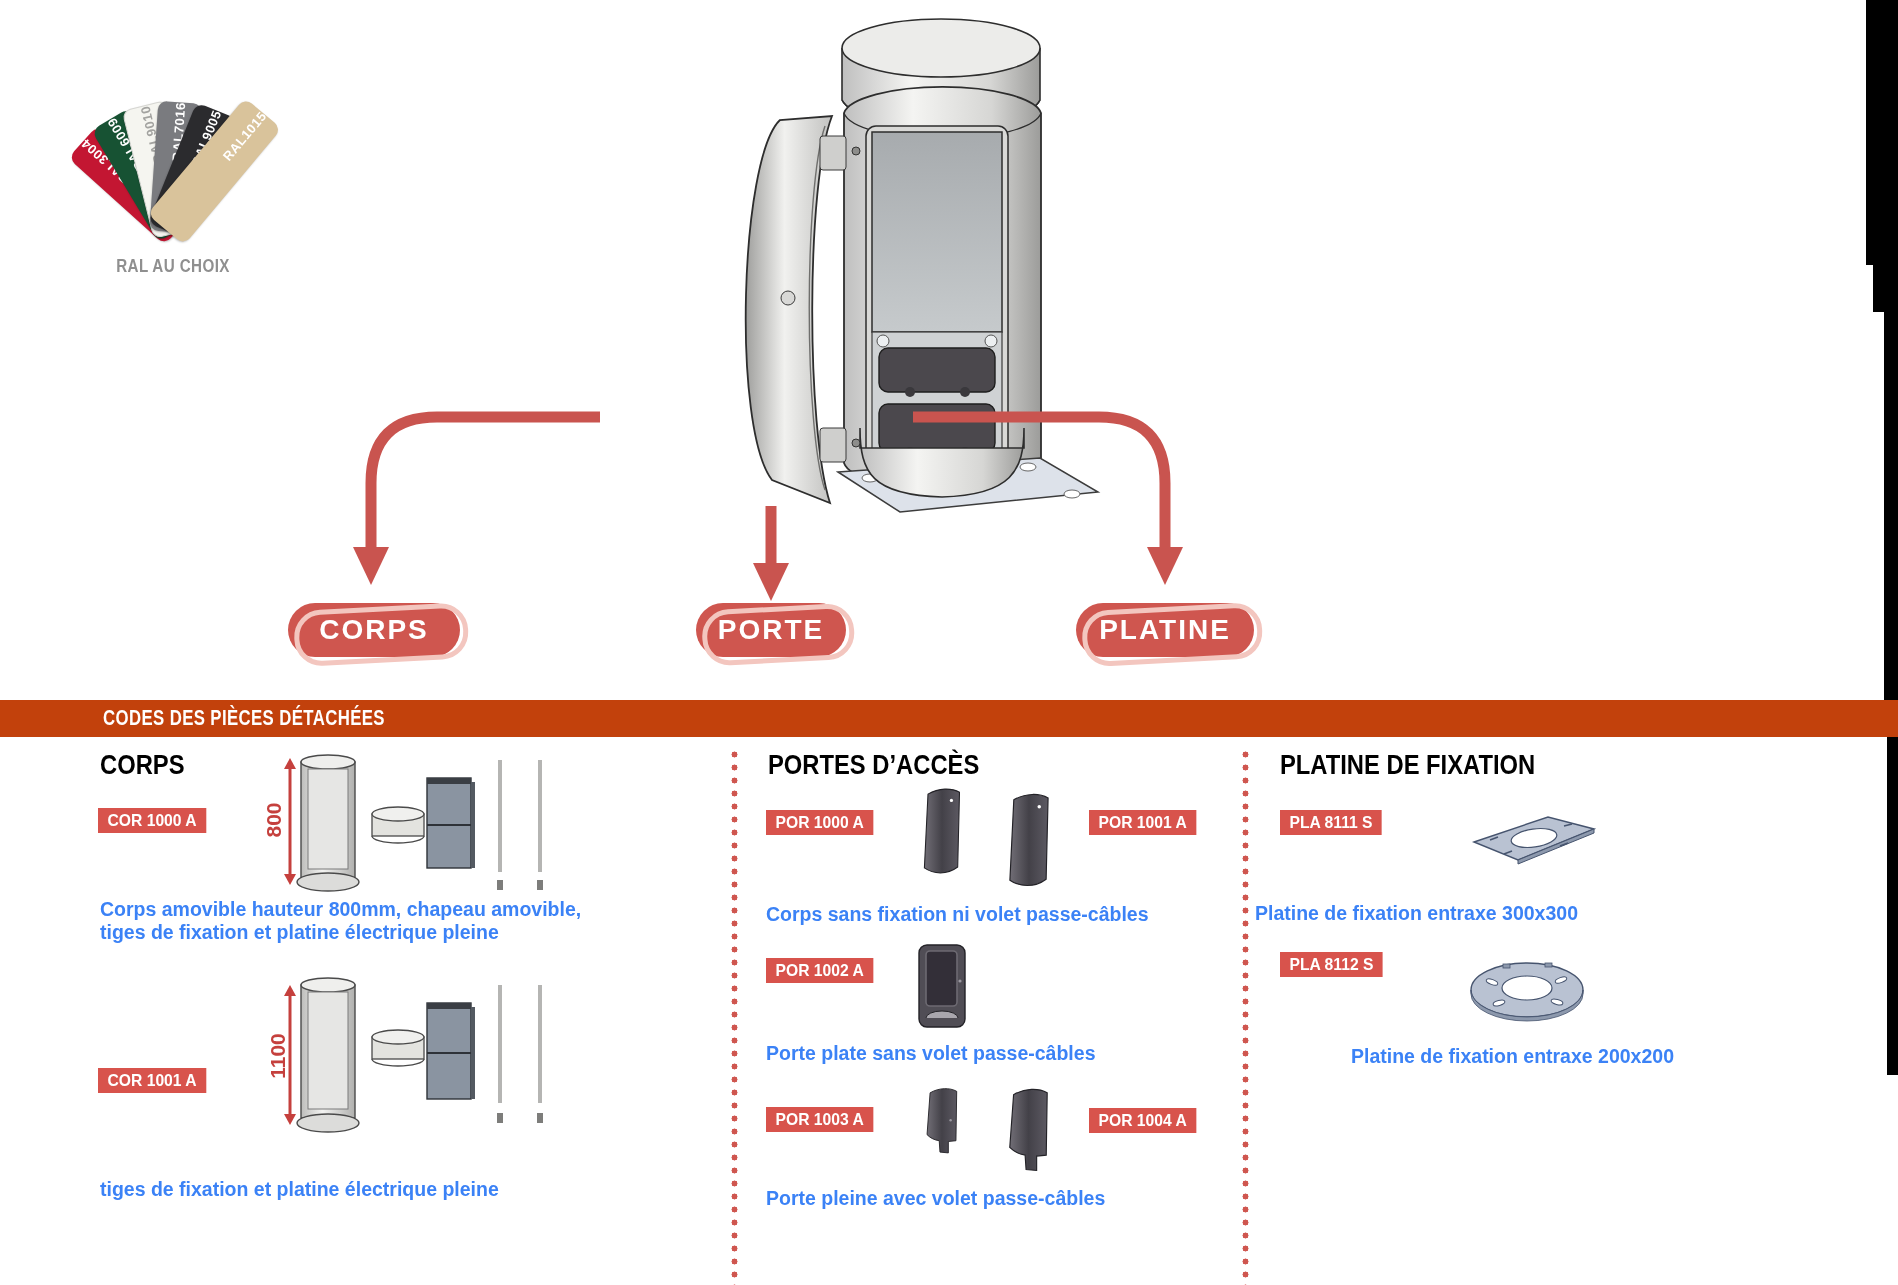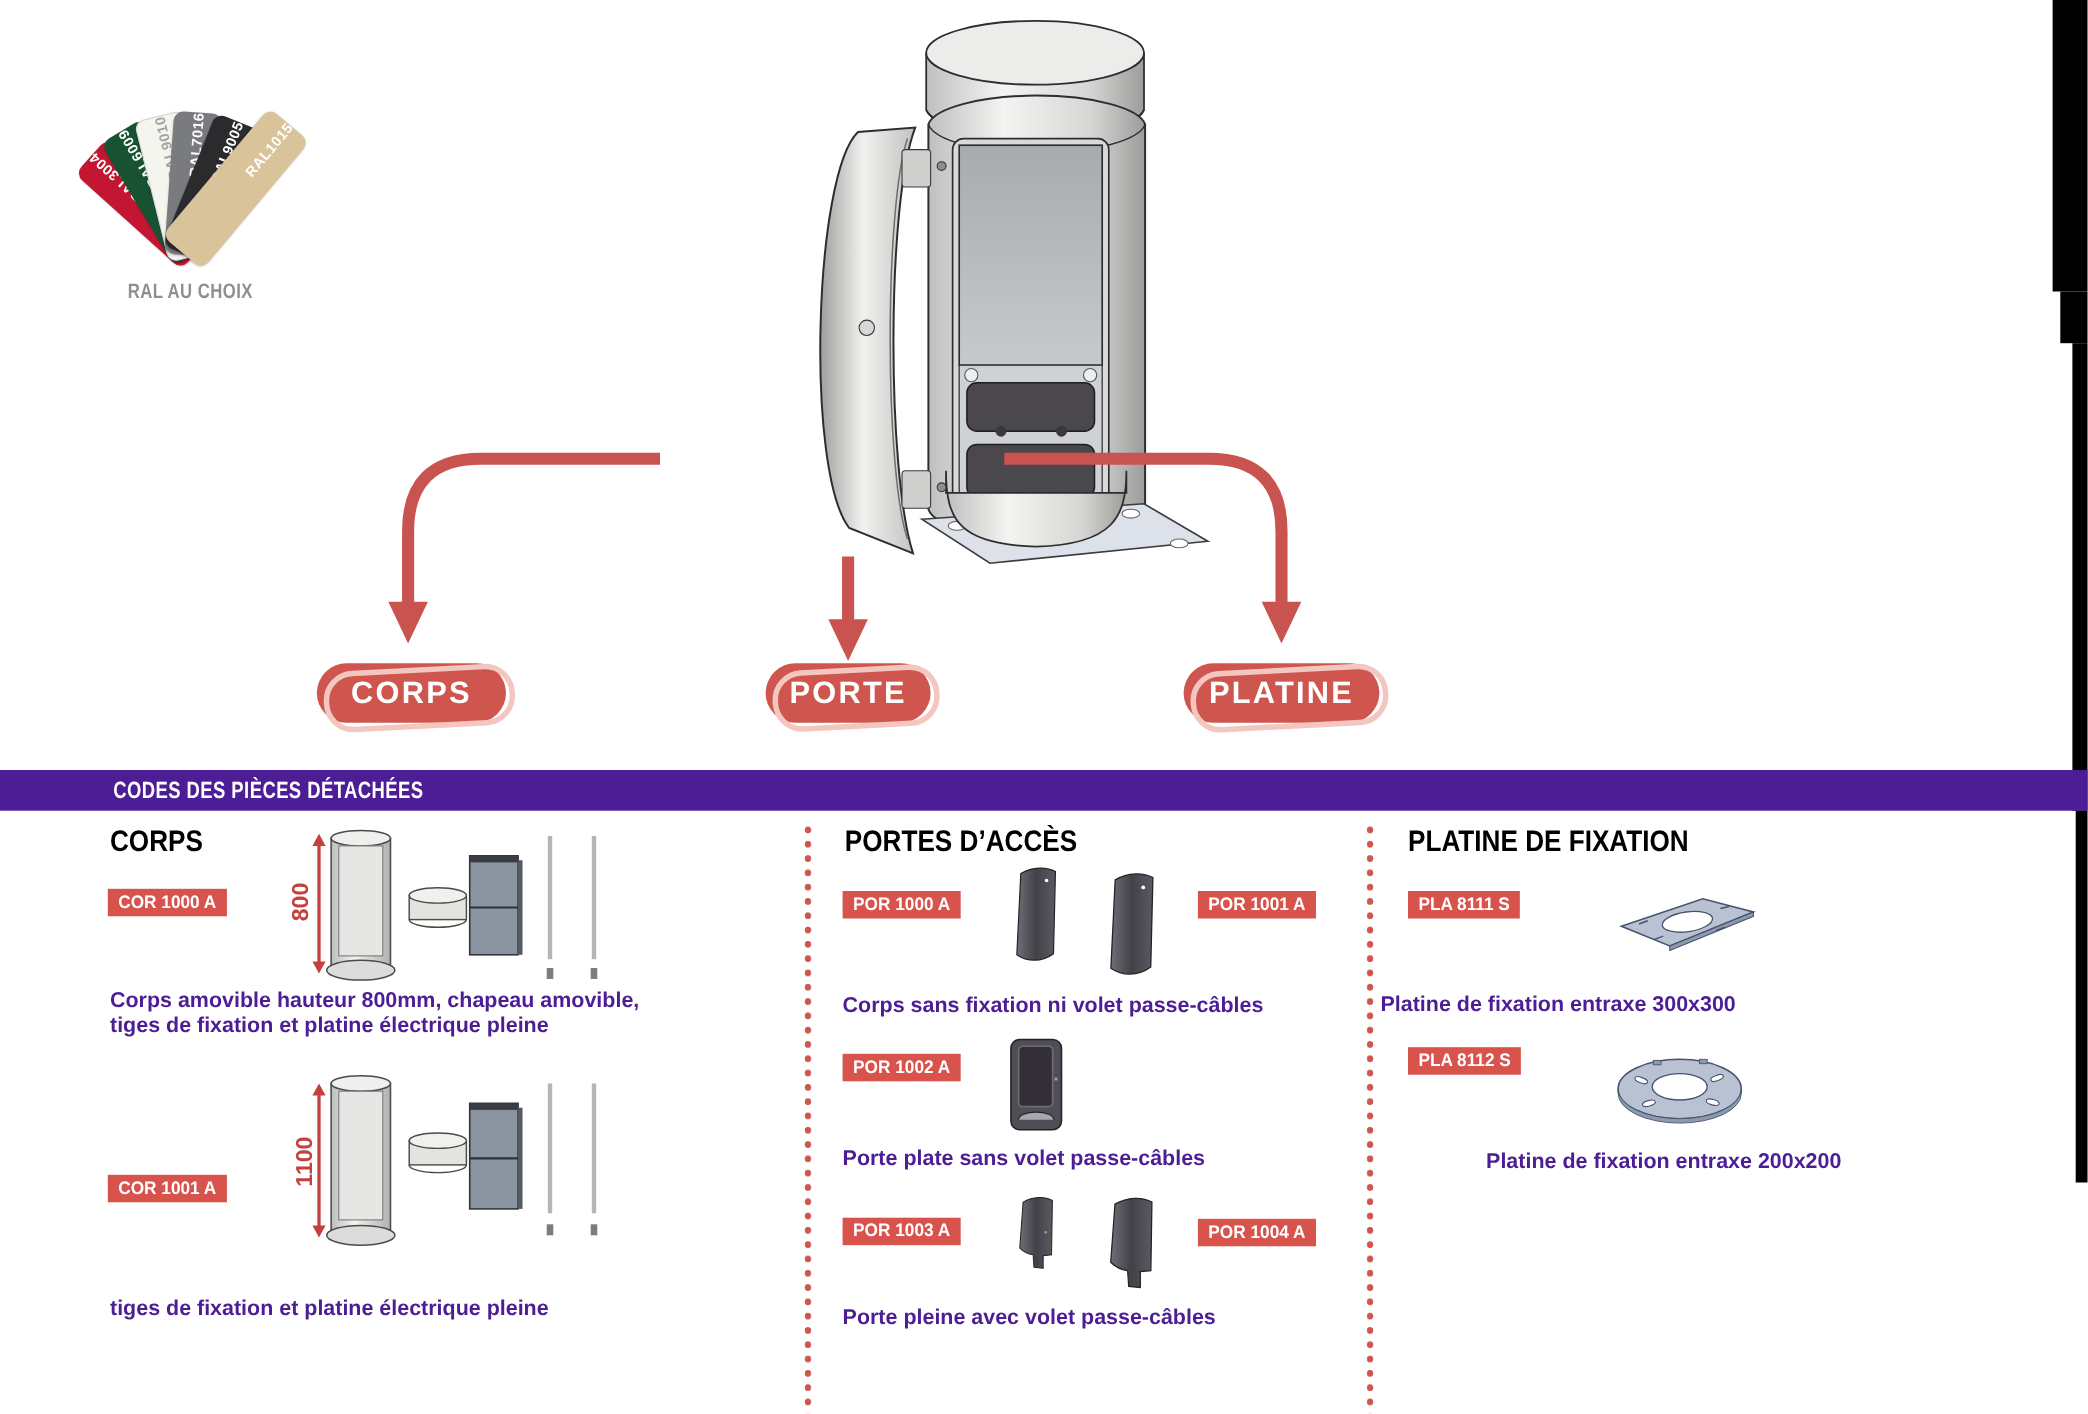--- a/index.html
+++ b/index.html
@@ -33,21 +33,21 @@
   .pill{
     position:absolute;height:54px;border-radius:27px;background:#cf564f;
     display:flex;align-items:center;justify-content:center;z-index:2;
   }
   .pill::before{
     content:"";position:absolute;inset:-1px;border-radius:27px;border:5px solid #f3c6bf;
     transform:rotate(-3deg) translate(7px,5px);z-index:-1;
   }
   .pill span{color:#fff;font-weight:bold;font-size:28px;letter-spacing:2px;}
   
-  .banner{position:absolute;left:0;top:700px;width:1898px;height:37px;background:#4c1d95;}
+  .banner{position:absolute;left:0;top:700px;width:1898px;height:37px;background:#c2410c;}
   .banner span{
     display:inline-block;margin-left:103px;line-height:37px;color:#fff;
     font-weight:bold;font-size:21.5px;letter-spacing:.5px;
     transform:scaleX(.78);transform-origin:left center;white-space:nowrap;
   }
   
   .vdots{
     position:absolute;top:748px;height:537px;width:7px;
     background-image:radial-gradient(circle,#cf564f 2.8px,rgba(207,86,79,0) 3.2px);
     background-size:7px 13px;background-repeat:repeat-y;
@@ -55,21 +55,21 @@
   
   .colhead{
     position:absolute;top:750px;margin:0;font-size:27px;font-weight:bold;color:#000;
     transform:scaleX(.88);transform-origin:left top;white-space:nowrap;letter-spacing:0;
   }
   .code{
     position:absolute;height:25px;line-height:25px;background:#d8534c;color:#fff;
     font-weight:bold;font-size:16.5px;padding:0 10px;white-space:nowrap;
     transform:scaleX(.95);transform-origin:left center;
   }
-  .desc{position:absolute;margin:0;font-size:19.5px;font-weight:600;color:#4c1d95;line-height:23px;}
+  .desc{position:absolute;margin:0;font-size:19.5px;font-weight:600;color:#3b82f6;line-height:23px;}
   .dimlabel{
     position:absolute;width:80px;height:24px;text-align:center;color:#c5403d;
     font-size:21px;font-weight:bold;transform:rotate(-90deg);white-space:nowrap;
   }
   svg{position:absolute;overflow:visible;}
 </style>
 </head>
 <body>
 
 <div class="page">

